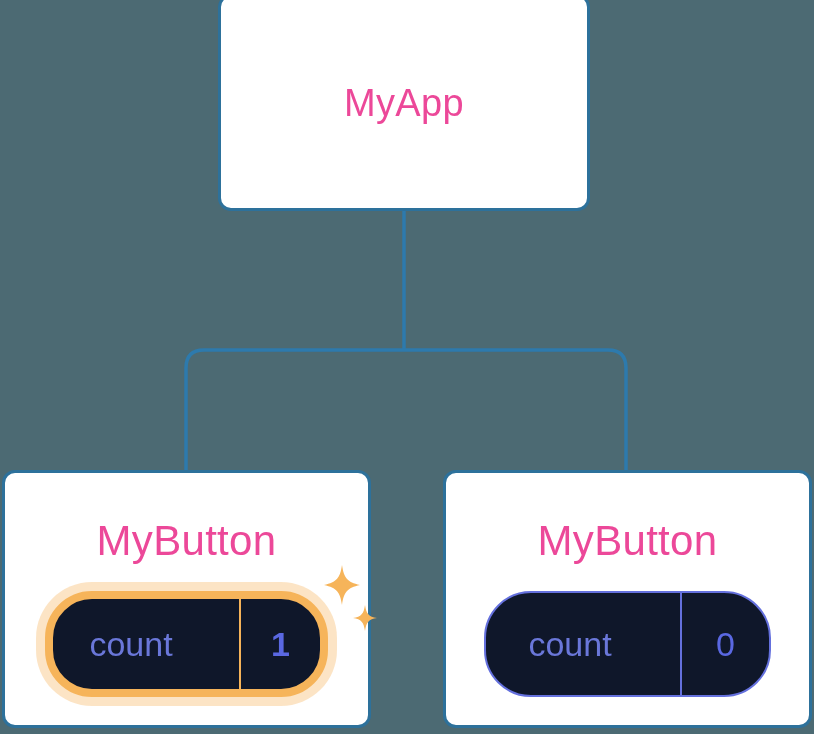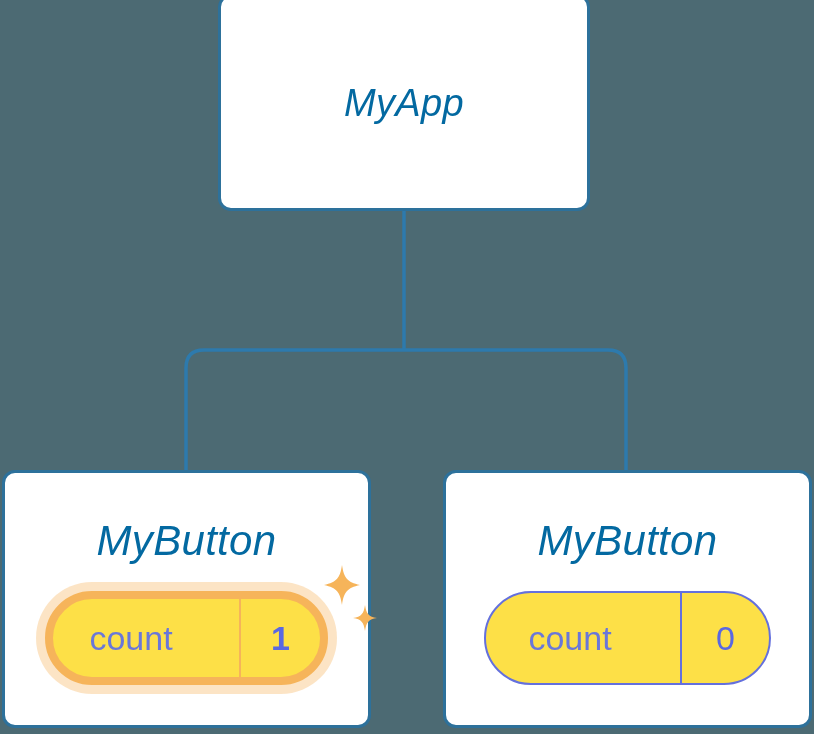--- a/index.html
+++ b/index.html
@@ -51,27 +51,26 @@
     width: 369px;
     height: 258px;
   }
   #card-button-right {
     left: 443px;
     top: 470px;
     width: 369px;
     height: 258px;
   }
   .node-title {
-    color: #0369a1;
+    color: #ec4899;
     font-size: 38px;
     font-weight: 400;
     letter-spacing: 0.3px;
     line-height: 1;
     white-space: nowrap;
-    font-style: italic;
   }
   .card-title-row {
     position: absolute;
     left: 0;
     top: 47px;
     width: 100%;
     text-align: center;
   }
   .card-title-row .node-title {
     font-size: 42px;
@@ -87,23 +86,23 @@
     justify-content: center;
   }
   .pill-positioner {
     position: relative;
     display: inline-block;
   }
   .state-pill {
     position: relative;
     display: flex;
     align-items: stretch;
-    height: 94px;
+    height: 106px;
     box-sizing: border-box;
-    background: #fde047;
+    background: #0f172a;
     border: 2px solid #6470dd;
     border-radius: 47px;
     z-index: 2;
     gap: 44px;
   }
   .state-pill.highlighted {
     border: 8px solid #f6b45a;
     box-shadow: 0 0 0 9px rgba(249, 196, 126, 0.45);
   }
   .pill-label,

